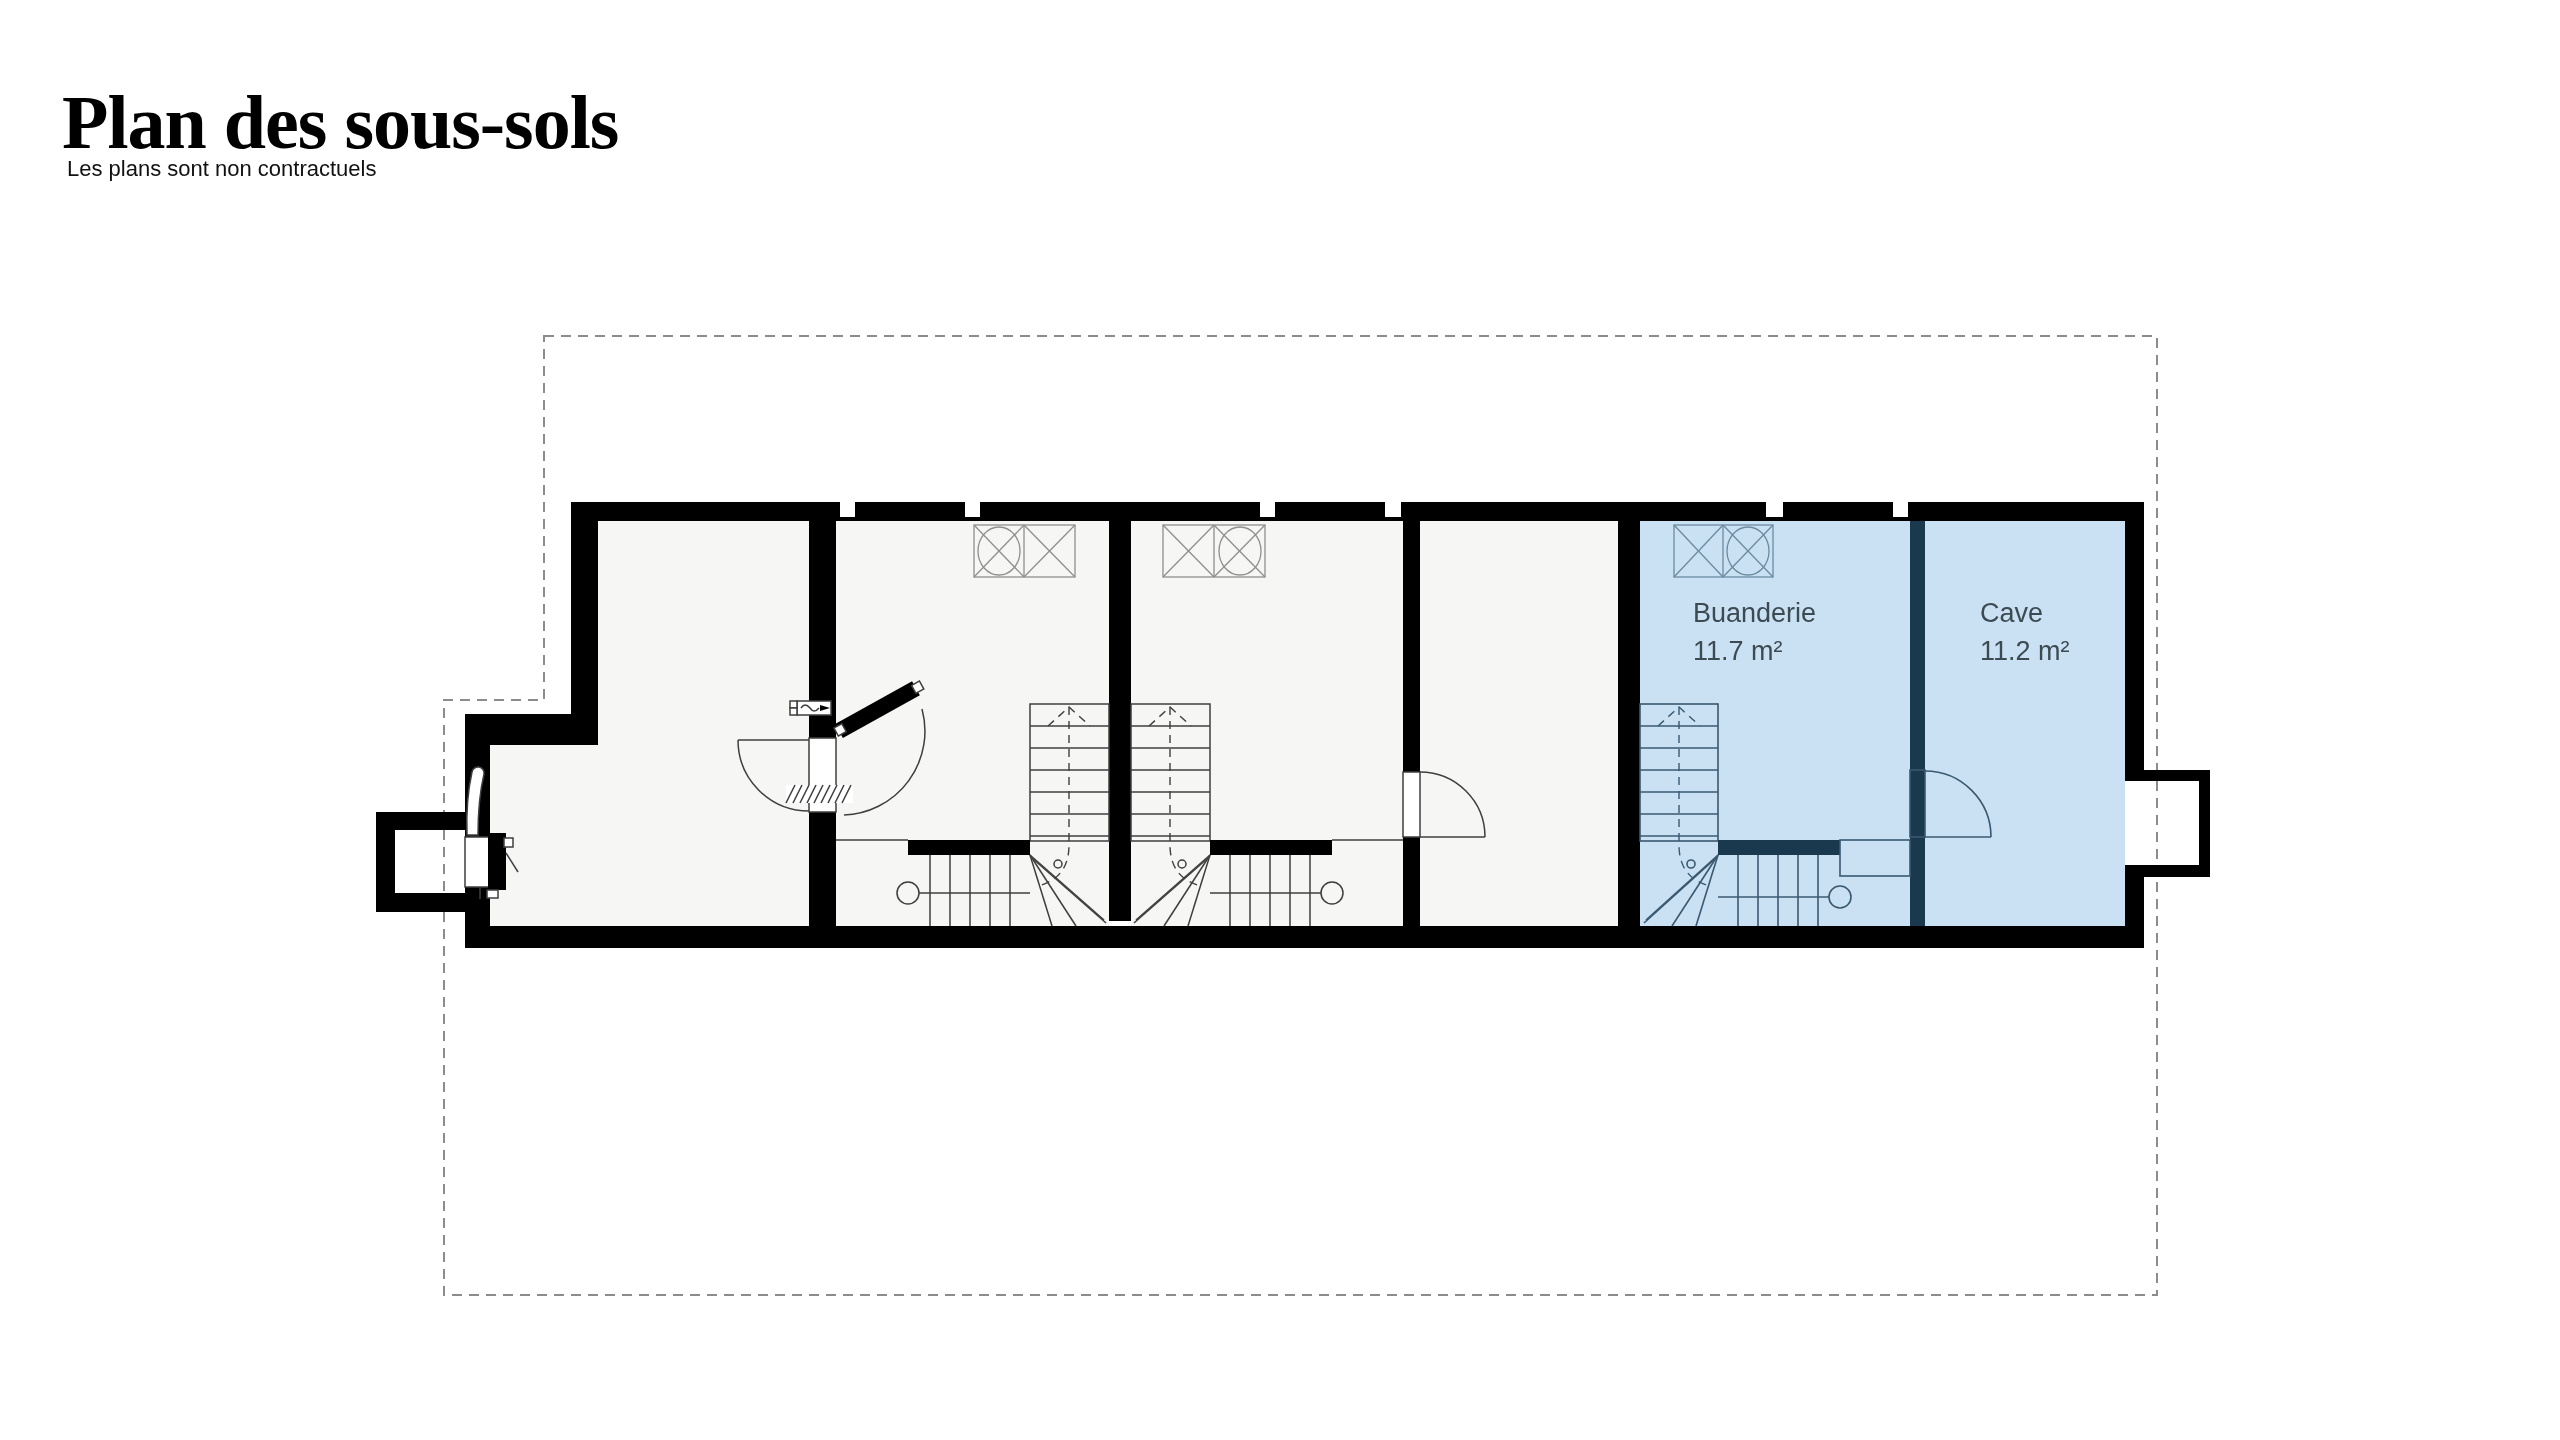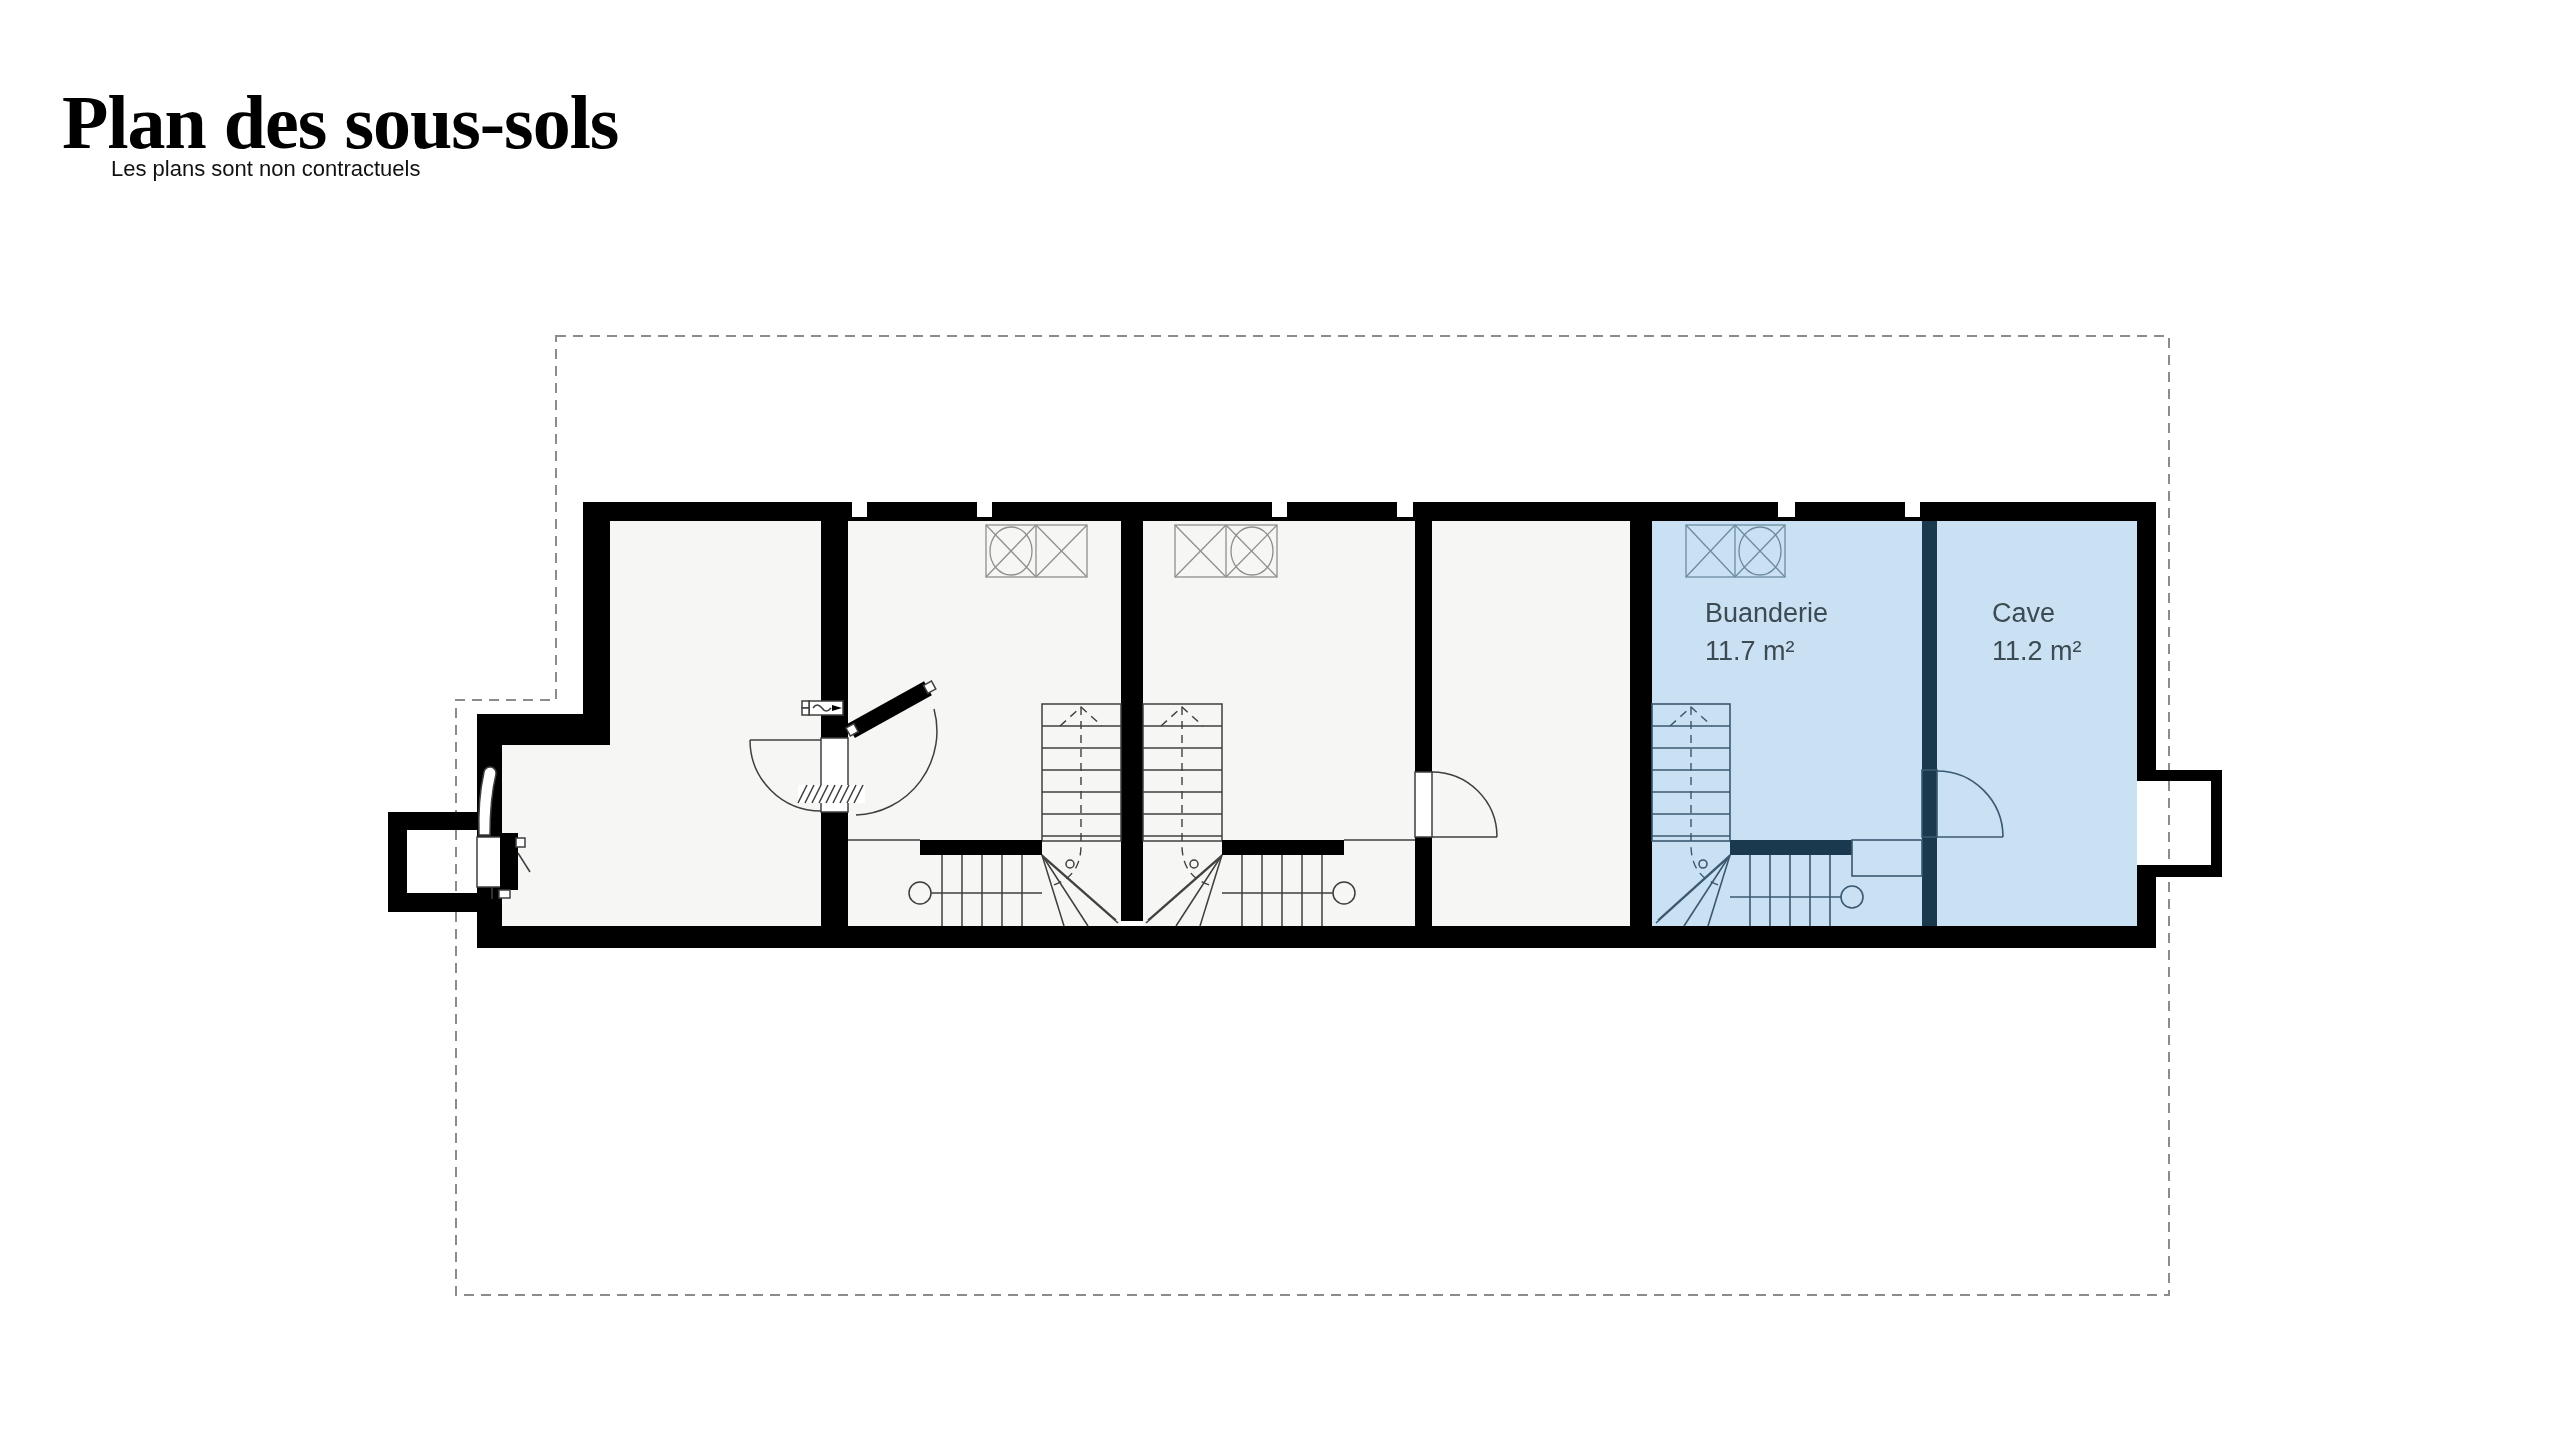--- a/index.html
+++ b/index.html
@@ -2,22 +2,22 @@
 <html><head>
 <meta charset="utf-8">
 <style>
   html,body{margin:0;padding:0;background:#ffffff;}
   body{width:2560px;height:1440px;position:relative;overflow:hidden;
        font-family:"Liberation Sans", sans-serif;}
   .page-title{position:absolute;left:62px;top:28px;
        font-family:"Liberation Serif","DejaVu Serif",serif;
        font-size:76px;font-weight:600;color:#000000;letter-spacing:-1px;}
   .page-subtitle{position:absolute;left:67px;top:156px;
-       font-size:22px;color:#111;margin-left:44px;}
-  .plan-wrap{position:absolute;left:380px;top:325px;width:1860px;height:985px;}
+       font-size:22px;color:#111;}
+  .plan-wrap{position:absolute;left:368px;top:325px;width:1860px;height:985px;}
   svg{display:block;}
   .wall{fill:#000000;stroke:none;}
   .roomfill{fill:#f6f6f4;}
   .thin{stroke:#3f3f3f;stroke-width:1.5;fill:none;}
   .thinf{stroke:#3f3f3f;stroke-width:1.5;fill:#ffffff;}
   .dash{stroke:#3f3f3f;stroke-width:1.4;fill:none;stroke-dasharray:8 6;}
   .vent{stroke:#8f8f8f;stroke-width:1.3;fill:none;}
   .ventb{stroke:#6d8ba0;stroke-width:1.3;fill:none;}
   .navyline{stroke:#3a5870;stroke-width:1.6;fill:none;}
   .navydash{stroke:#3a5870;stroke-width:1.4;fill:none;stroke-dasharray:8 6;}

